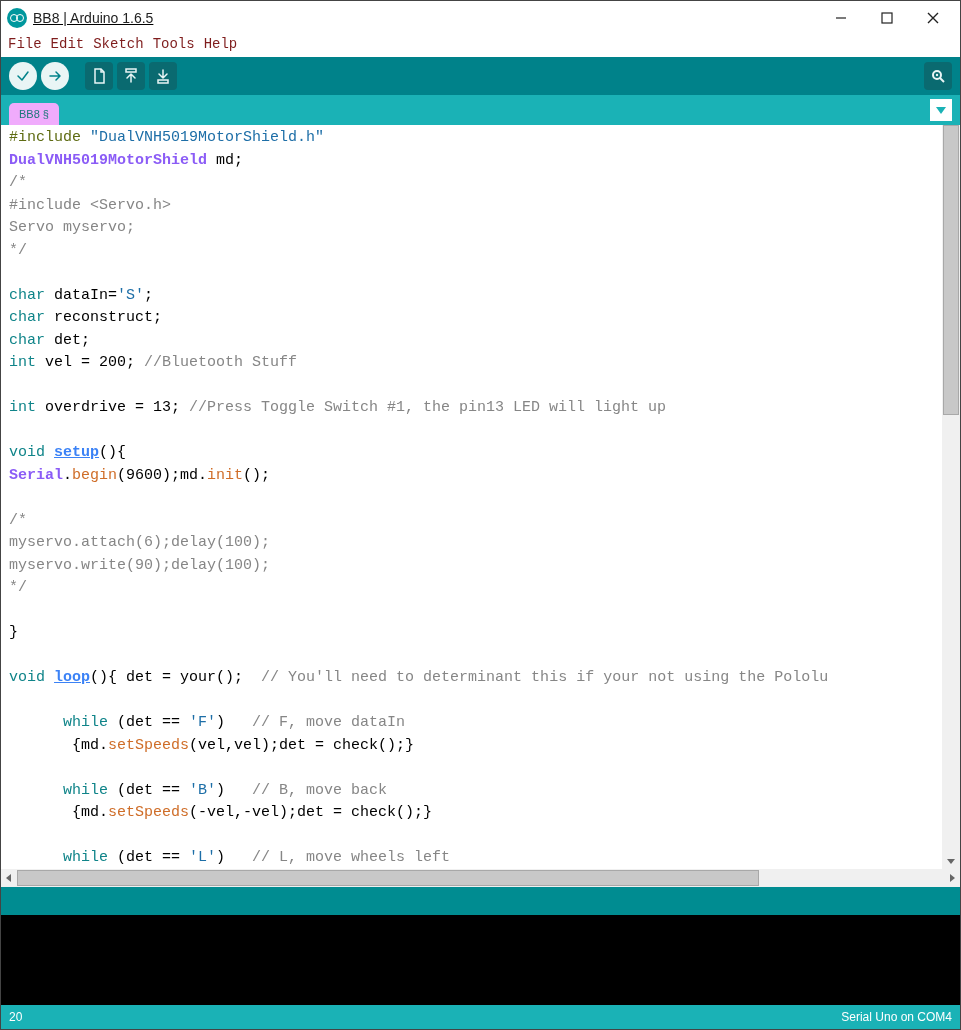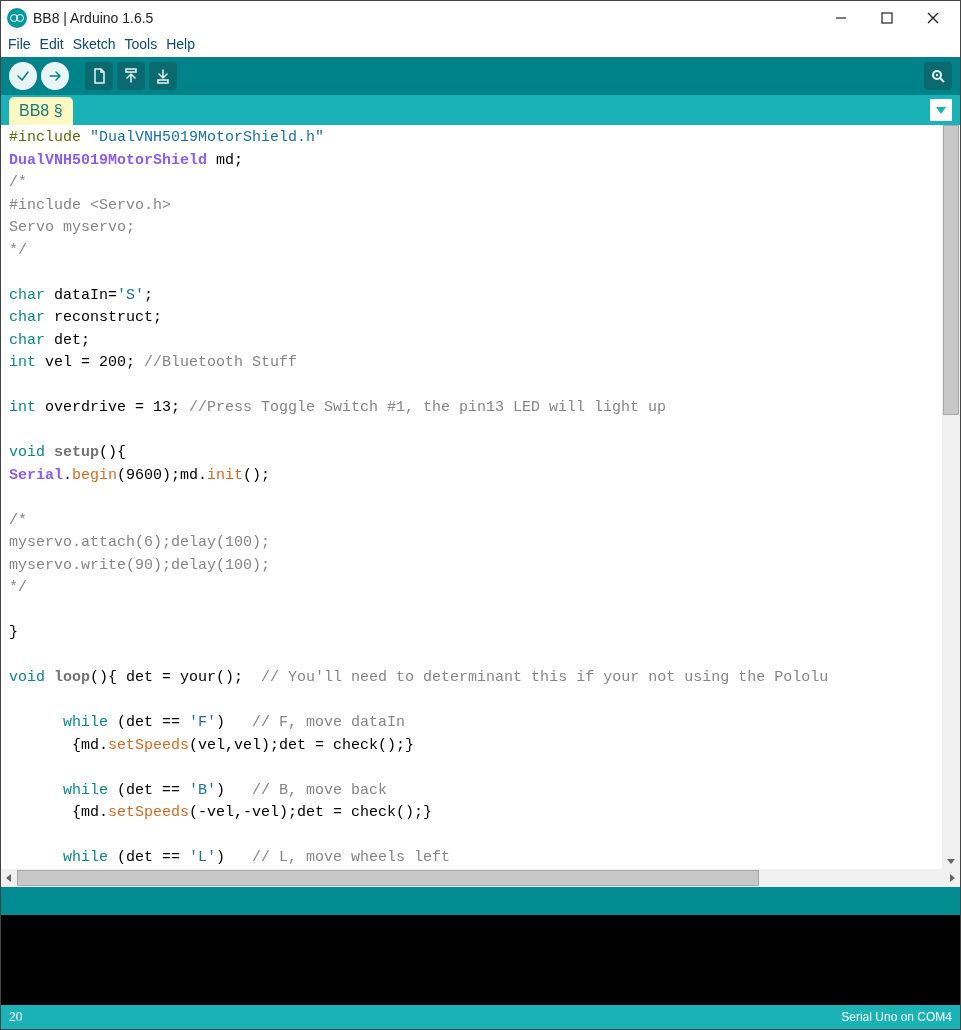--- a/index.html
+++ b/index.html
@@ -1,45 +1,45 @@
 <!DOCTYPE html>
 <html><head>
 <meta charset="utf-8">
 <style>
   * { box-sizing: border-box; }
   html, body { margin:0; padding:0; height:100%; font-family: "Segoe UI", Tahoma, sans-serif; }
   body { width:961px; height:1030px; background:#fff; border:1px solid #444; display:flex; flex-direction:column; overflow:hidden;}
   
-  .titlebar { height:34px; background:#fff; display:flex; align-items:center; padding:0 4px; }
+  .titlebar { height:34px; background:#fff; display:flex; align-items:center; padding:0 4px;text-decoration:underline; }
   .titlebar .app-icon { width:20px; height:20px; border-radius:50%; background:#00979d; margin:0 6px 0 2px; position:relative; }
   .titlebar .app-icon::before, .titlebar .app-icon::after {
     content:""; position:absolute; width:6px; height:6px; border:1.4px solid #fff; border-radius:50%; top:6px;
   }
   .titlebar .app-icon::before { left:3px; }
   .titlebar .app-icon::after  { right:3px; }
   .titlebar .title { font-size:14px; color:#222; flex:0 0 auto; white-space:nowrap; }
   .titlebar .spacer { flex:1; }
   .win-btn { width:46px; height:30px; display:flex; align-items:center; justify-content:center; cursor:pointer; }
   .win-btn svg { width:12px; height:12px; stroke:#222; stroke-width:1.2; fill:none; }
   .win-btn.close svg { stroke-width:1.4; }
   
   .menubar { height:22px; background:#fff; display:flex; align-items:center; padding:0 4px 4px 4px; gap:3px; }
-  .menubar .item { font-size:14px; color:#0c4a6e; padding:0 3px; cursor:pointer; }
+  .menubar .item { font-size:14px; color:#7f1d1d; padding:0 3px; cursor:pointer;font-family:Liberation Mono, monospace; }
   
   .toolbar { height:38px; background:#00828a; display:flex; align-items:center; padding:0 8px; gap:4px; }
   .tool { width:28px; height:28px; border-radius:4px; background:#0a6a70; display:flex; align-items:center; justify-content:center; cursor:pointer; }
   .tool.round { border-radius:50%; background:#e9f5f5; }
   .tool.round svg { stroke:#00828a; fill:#00828a; }
   .tool svg { width:16px; height:16px; stroke:#e9f5f5; fill:#e9f5f5; stroke-width:1.5; }
   .tool-gap { width:8px; }
   .toolbar .spacer { flex:1; }
   .tool.serial svg { stroke:#e9f5f5; fill:none; stroke-width:2; }
   
   .tabstrip { height:30px; background:#1ab2b6; display:flex; align-items:flex-end; padding:0 8px; }
-  .tab { background:#fef9c3; color:#1c777a; font-size:16px; padding:5px 10px; border-radius:5px 5px 0 0; cursor:pointer; }
+  .tab { background:#f0abfc; color:#1c777a; font-size:11px; padding:5px 10px; border-radius:5px 5px 0 0; cursor:pointer; }
   .tabstrip .spacer { flex:1; }
   .tab-menu { width:22px; height:22px; background:#fff; margin-bottom:4px; display:flex; align-items:center; justify-content:center; cursor:pointer; }
   .tab-menu svg { width:10px; height:10px; fill:#1ab2b6; }
   
   .editor-wrap { flex:1; display:flex; flex-direction:column; min-height:0; }
   .editor { flex:1; overflow:hidden; position:relative; background:#fff; display:flex; }
   .code { flex:1; padding:2px 6px 2px 8px; font-family: Consolas, "Courier New", monospace; font-size:15px; line-height:22.5px; white-space:pre; overflow:hidden; color:#000; }
   .vscroll { width:18px; background:#f0f0f0; position:relative; }
   .vscroll .thumb { position:absolute; left:1px; right:1px; top:0; height:290px; background:#c8c8c8; border:1px solid #a8a8a8; }
   .vscroll .arrow { position:absolute; left:0; right:0; height:16px; display:flex; align-items:center; justify-content:center; }
@@ -49,21 +49,21 @@
   .hscroll { height:18px; background:#f0f0f0; display:flex; align-items:center; }
   .hscroll .arrow { width:16px; height:16px; display:flex; align-items:center; justify-content:center; }
   .hscroll .arrow svg { width:8px; height:8px; fill:#666; }
   .hscroll .track { flex:1; height:100%; position:relative; }
   .hscroll .thumb { position:absolute; top:1px; bottom:1px; left:0; width:80%; background:#c8c8c8; border:1px solid #a8a8a8; }
   
   .c-pre   { color:#5e6b12; }
   .c-str   { color:#1d6ea7; }
   .c-type2 { color:#8b5cf6; font-weight:bold; }
   .c-kw    { color:#0f8489; }
-  .c-kw2   { color:#737373; font-weight:bold; }
+  .c-kw2   { color:#3b82f6; font-weight:bold;text-decoration:underline; }
   .c-com   { color:#868686; }
   .c-fn    { color:#cf6d28; }
   .c-fn2   { color:#cf6d28; }
   .c-lit   { color:#1d6ea7; }
   .c-txt   { color:#000;margin-top:24px; }
   
   .status  { height:28px; background:#008c91; }
   .console { height:90px; background:#000; }
   .footer  { height:24px; background:#1ab2b6; color:#fff; font-size:12px; display:flex; align-items:center; padding:0 8px; }
   .footer .spacer { flex:1; }

